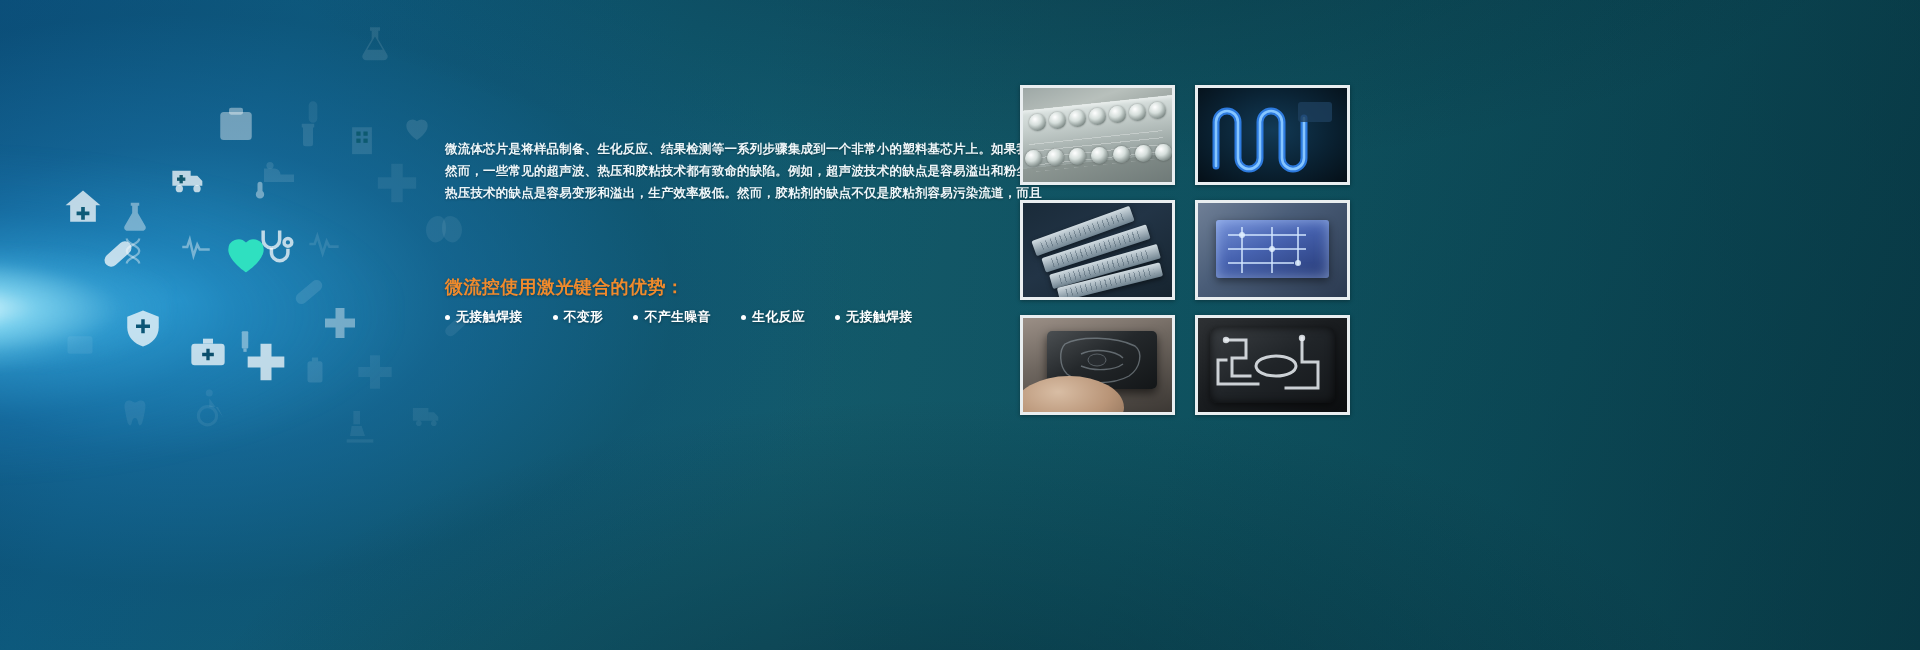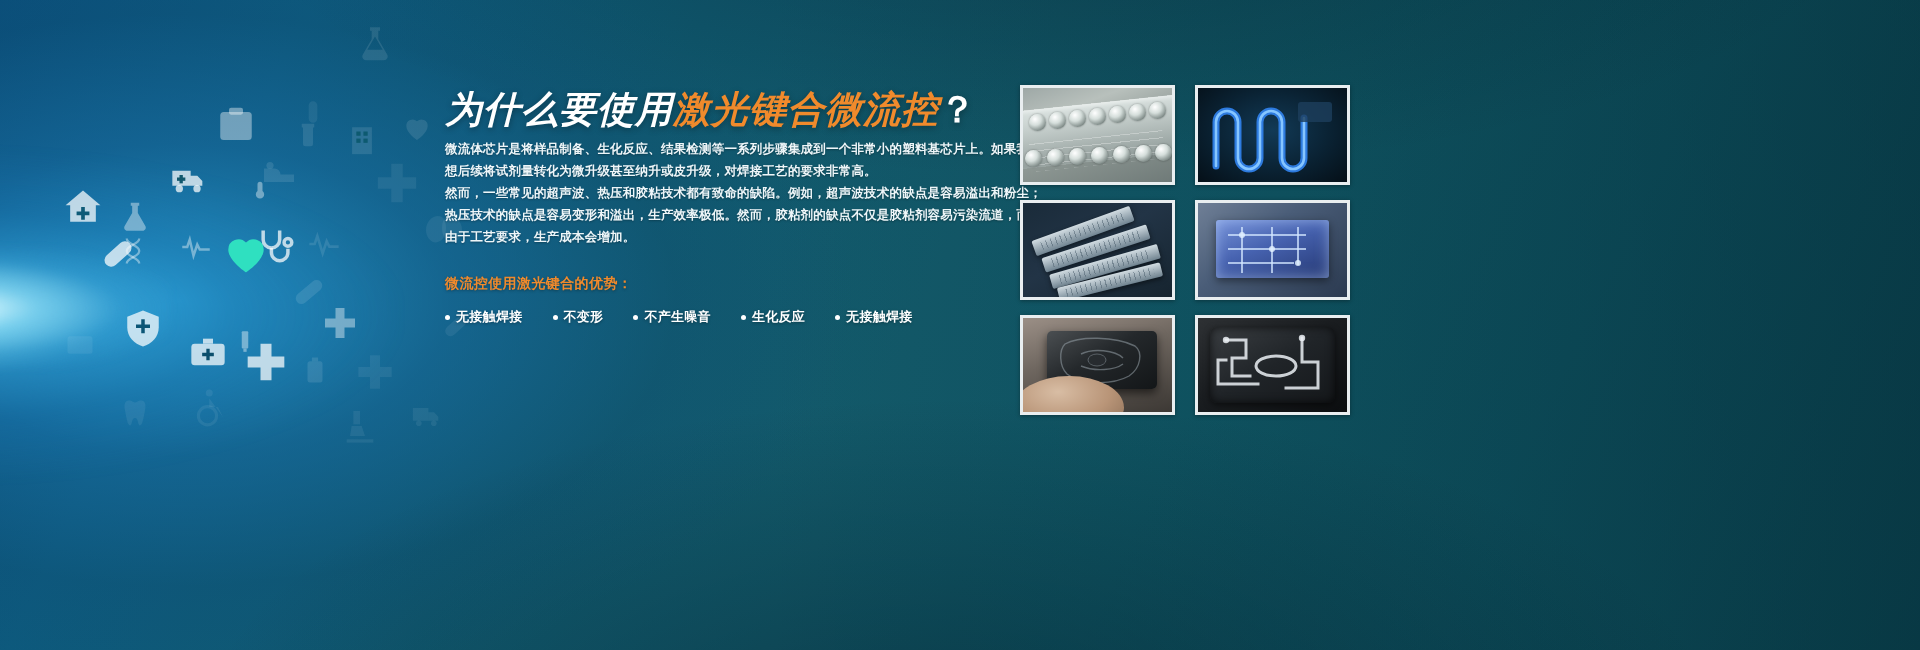--- a/index.html
+++ b/index.html
@@ -87,21 +87,21 @@
     font-weight:bold;
     line-height:22px;
     letter-spacing:0.2px;
     text-shadow:0 1px 2px rgba(0,0,0,0.30);
   }
   #body p{ margin:0; white-space:nowrap; }
 
   #adv-head{
     position:absolute; left:445px; top:275px;
     color:#f08a2c;
-    font-size:14px;
+    font-size:18px;
     font-weight:bold;
     letter-spacing:0.4px;
     text-shadow:0 1px 3px rgba(0,0,0,0.35);
   }
 
   #bullets{
     position:absolute; left:445px; top:308px;
     display:flex; align-items:center;
     gap:30px;
     white-space:nowrap;
@@ -413,28 +413,25 @@
           <rect x="2.5" y="8" width="19" height="8" rx="4" transform="rotate(-42 12 12)"></rect>
         </svg>
     </div>
   </div>
 
   <div id="vignette"></div>
   <div id="corners"></div>
 
   <div id="content">
 
-    <div id="title"><span>为什么要使用</span><span class="hl">激光键合微流控</span><span class="qm">？</span></div>
 
     <div id="body">
       <p>微流体芯片是将样品制备、生化反应、结果检测等一系列步骤集成到一个非常小的塑料基芯片上。如果我们</p>
-      <p>想后续将试剂量转化为微升级甚至纳升或皮升级，对焊接工艺的要求非常高。</p>
       <p>然而，一些常见的超声波、热压和胶粘技术都有致命的缺陷。例如，超声波技术的缺点是容易溢出和粉尘；</p>
       <p>热压技术的缺点是容易变形和溢出，生产效率极低。然而，胶粘剂的缺点不仅是胶粘剂容易污染流道，而且</p>
-      <p>由于工艺要求，生产成本会增加。</p>
     </div>
 
     <div id="adv-head">微流控使用激光键合的优势：</div>
 
     <div id="bullets">
       <div class="bullet">
         <span class="dot"></span>
         <span>无接触焊接</span>
       </div>
       <div class="bullet">

